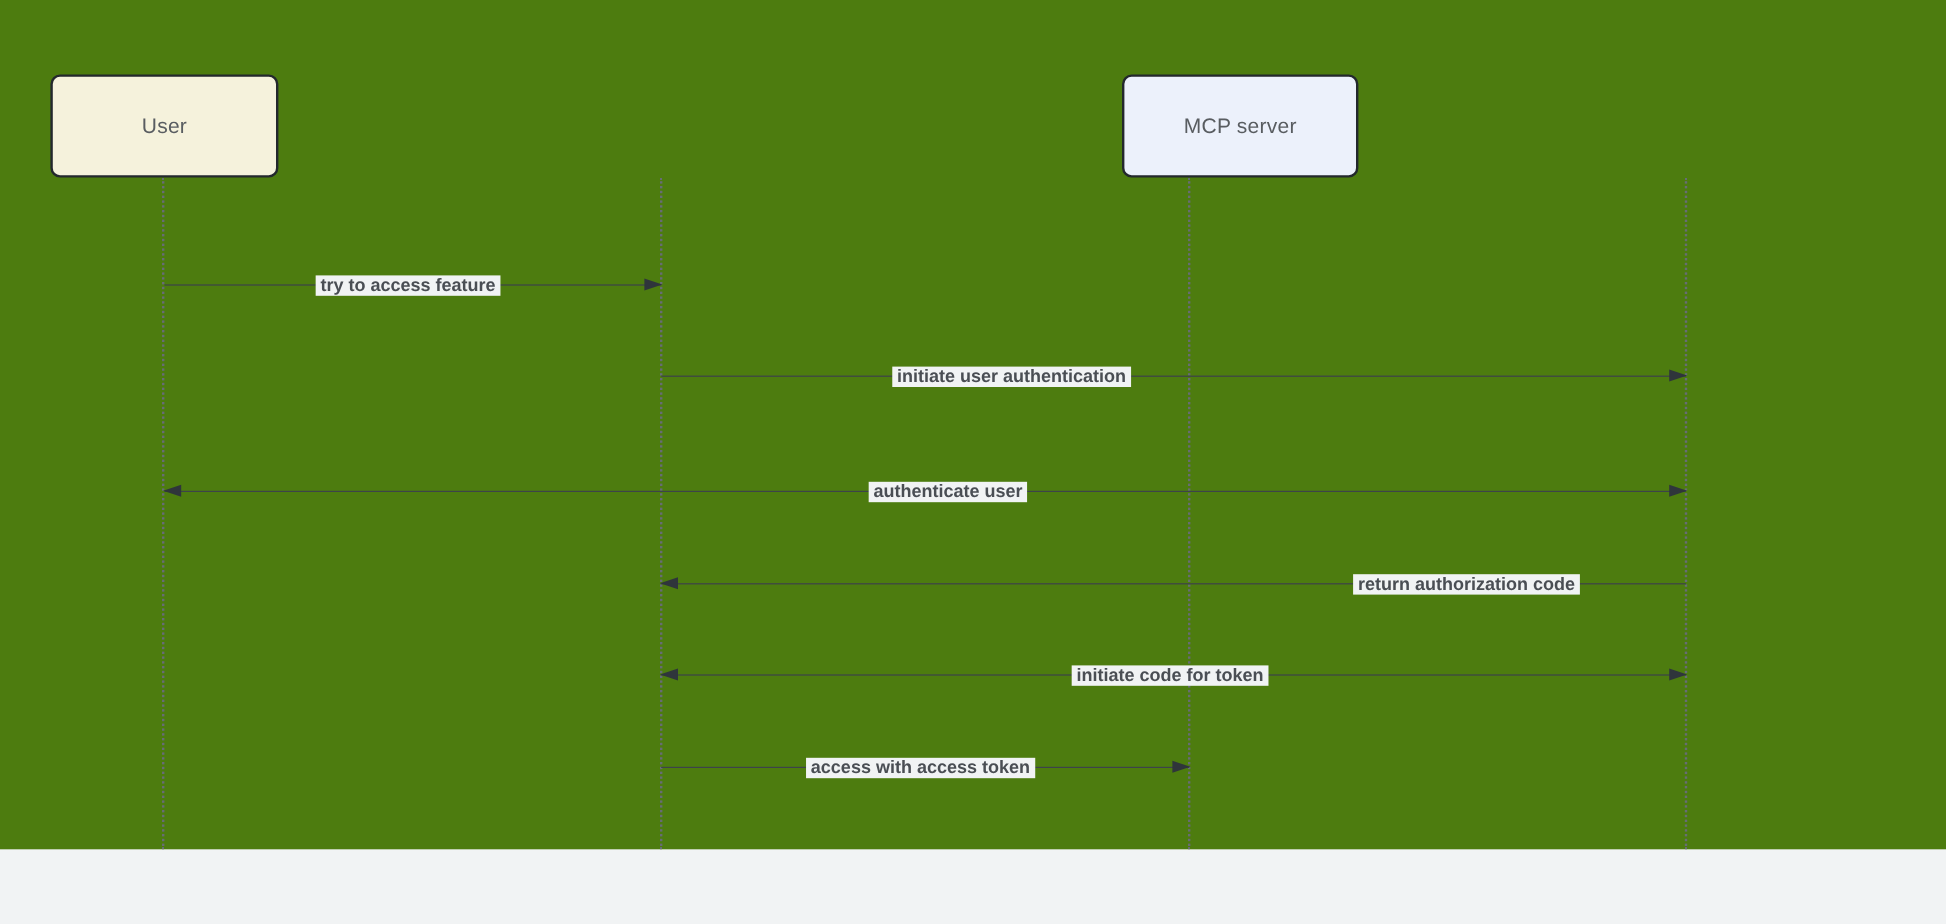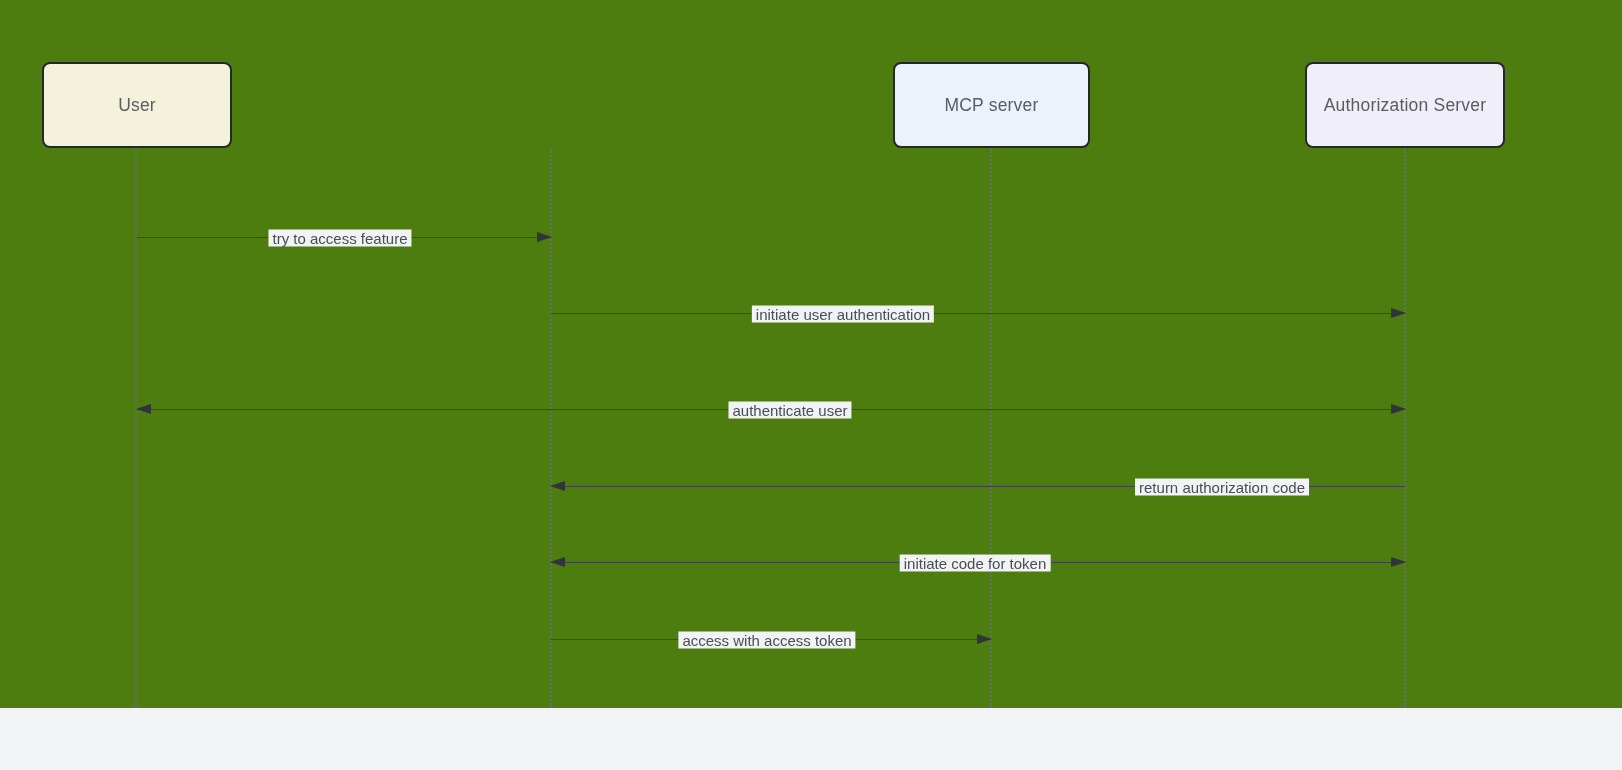--- a/index.html
+++ b/index.html
@@ -28,21 +28,21 @@
     justify-content: center;
   }
   .actor .actor-label {
     font-size: 17.5px;
     color: #595d61;
     letter-spacing: 0.2px;
     white-space: nowrap;
   }
   #actor-user        { left: 42px;   width: 190px; background: #f5f2dc; }
   #actor-mcp-client  { left: 452px;  width: 198px; background: #e2f0dc; }
-  #actor-mcp-server  { left: 893px;  width: 197px; background: #ecf1fb; }
+  #actor-mcp-server  { left: 935px;  width: 197px; background: #ecf1fb; }
   #actor-auth-server { left: 1305px; width: 200px; background: #efeef9; }
 
   
   .lifeline {
     position: absolute;
     top: 148px;
     bottom: 0;
     width: 0;
     border-left: 2px dotted #676d74;
   }
@@ -81,21 +81,21 @@
     border-top: 5.5px solid transparent;
     border-bottom: 5.5px solid transparent;
   }
   .msg-label {
     position: absolute;
     top: 0;
     transform: translate(-50%, -50%);
     background: #f1f3f4;
     padding: 0 4px;
     font-size: 15px;
-    font-weight: 400;
+    font-weight: 700;
     color: #4a4e54;
     white-space: nowrap;
   }
 
   
   #msg-0 { left: 137px; top: 238px; width: 414px; }
   #msg-0 .msg-label { left: 203px; }
   #msg-1 { left: 551px; top: 314px; width: 854px; }
   #msg-1 .msg-label { left: 292px; }
   #msg-2 { left: 137px; top: 410px; width: 1268px; }
@@ -110,23 +110,20 @@
 </head>
 <body>
 
 <div id="canvas">
 
   <div class="actor" id="actor-user">
     <span class="actor-label">User</span>
   </div>
   <div class="actor" id="actor-mcp-server">
     <span class="actor-label">MCP server</span>
-  </div>
-  <div class="actor" id="actor-auth-server">
-    <span class="actor-label">Authorization Server</span>
   </div>
 
   <div class="lifeline" id="lifeline-user"></div>
   <div class="lifeline" id="lifeline-mcp-client"></div>
   <div class="lifeline" id="lifeline-mcp-server"></div>
   <div class="lifeline" id="lifeline-auth-server"></div>
 
   <div class="msg" id="msg-0">
     <div class="line"></div>
     <span class="arrowhead right"></span>

